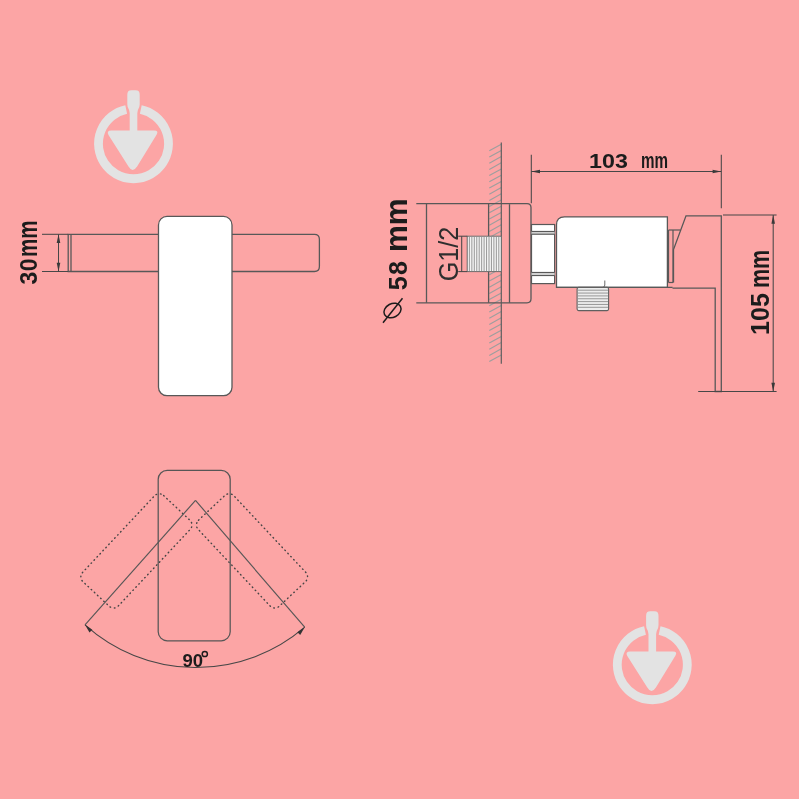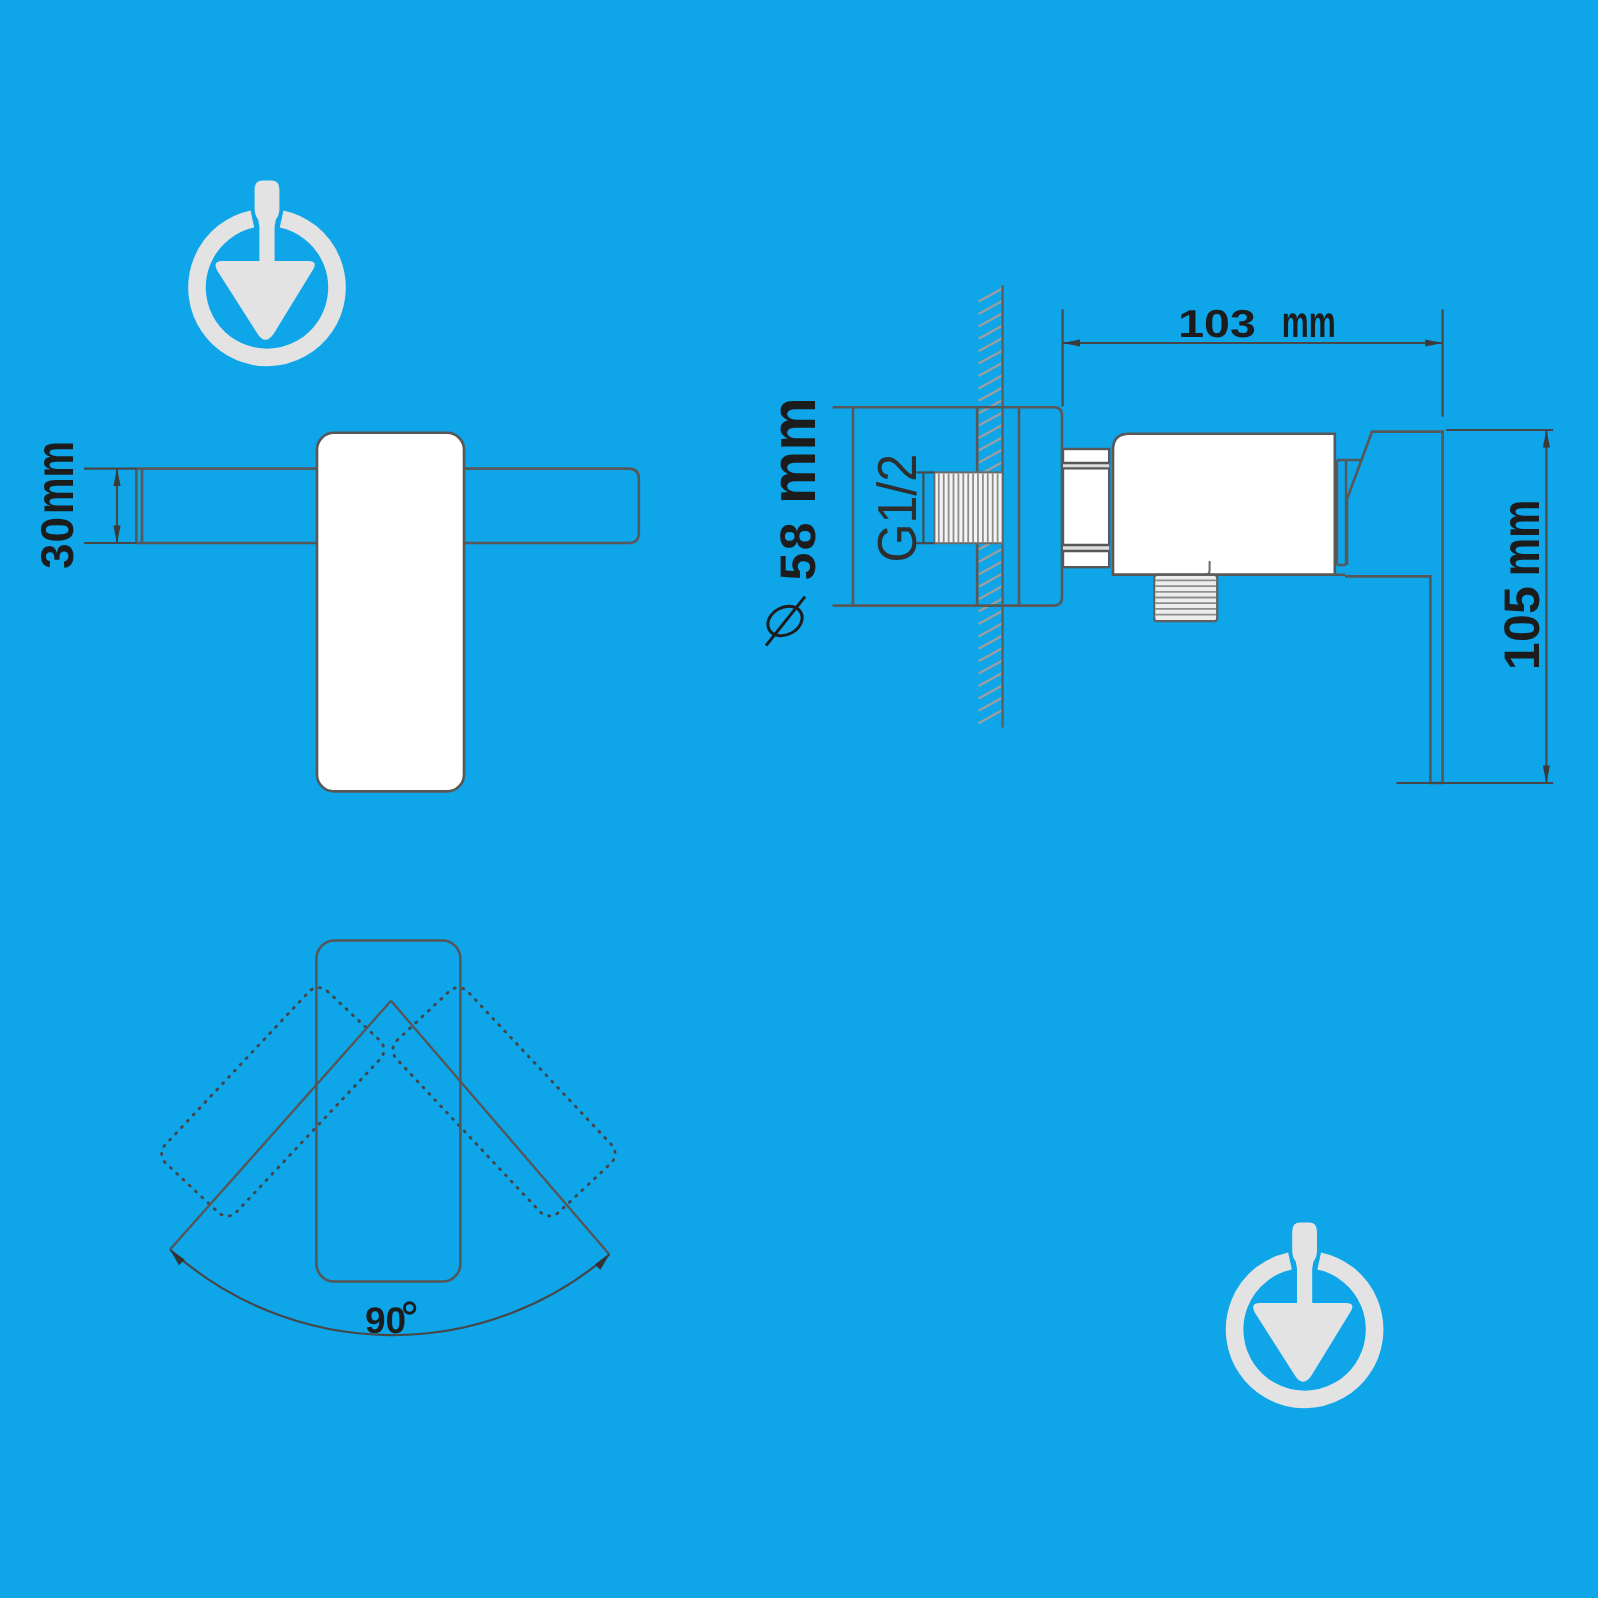--- a/index.html
+++ b/index.html
@@ -1,16 +1,16 @@
 <!DOCTYPE html>
 <html><head>
 <meta charset="utf-8">
 <style>
   html,body{margin:0;padding:0;background:#ffffff;}
-  #page{width:799px;height:799px;position:relative;overflow:hidden;background:#0ea5e9;}
+  #page{width:799px;height:799px;position:relative;overflow:hidden;background:#fca5a5;}
   svg{display:block;}
   text{font-family:"Liberation Sans", sans-serif;}
 </style>
 </head>
 <body>
 <div id="page">
 <svg width="799" height="799" viewBox="0 0 799 799" style="filter:blur(0.35px)">
   <defs>
     <g id="epclogo">
       <path d="M -7.3 -34.2 A 35 35 0 1 0 7.3 -34.2" fill="none" stroke="#e3e3e3" stroke-width="8.8"></path>

